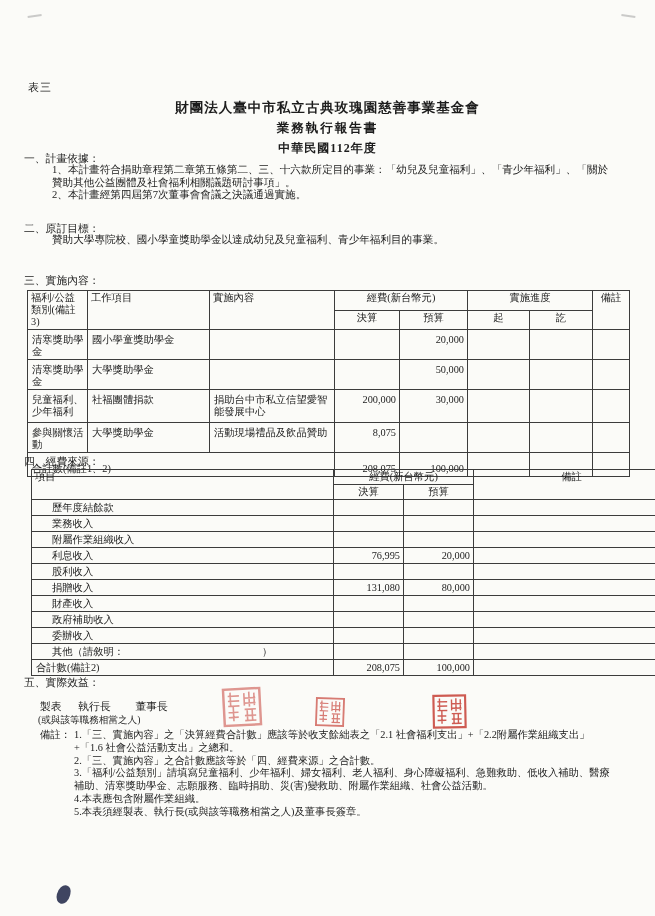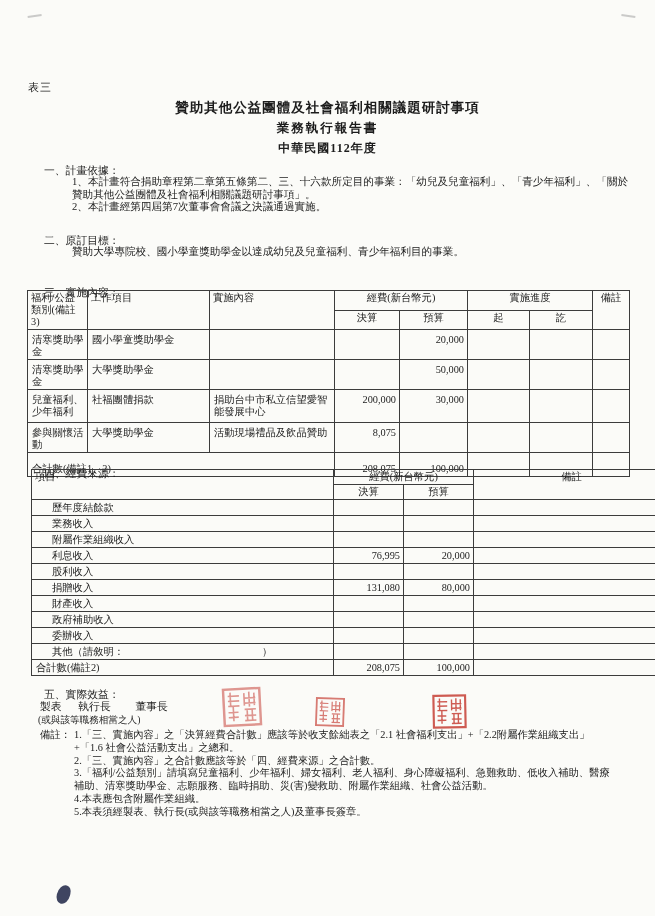--- a/index.html
+++ b/index.html
@@ -4,21 +4,21 @@
 <style>
   html,body{margin:0;padding:0;background:#e9e9e9;}
   .page{position:relative;width:655px;height:916px;background:#fbfbf8;
         font-family:"Liberation Serif","DejaVu Serif",serif;color:#1c1c1c;overflow:hidden;}
   .abs{position:absolute;}
   .form-label{left:28px;top:80px;font-size:11px;letter-spacing:1px;}
   .title-block{left:0;right:0;top:99px;text-align:center;}
   .t1{font-size:13.5px;font-weight:bold;letter-spacing:1px;}
   .t2{font-size:12.5px;font-weight:bold;margin-top:3px;letter-spacing:2px;}
   .t3{font-size:12px;font-weight:bold;margin-top:3px;letter-spacing:1px;}
-  .sec{left:44px;font-size:10.6px;line-height:12.3px;margin-top:12px;}
+  .sec{left:24px;font-size:10.6px;line-height:12.3px;}
   .sec-h{font-size:10.8px;}
   .sec-body{margin-left:28px;}
   .sec-body .line{white-space:nowrap;}
   
   table.tbl{position:absolute;border-collapse:collapse;table-layout:fixed;}
   table.tbl th,table.tbl td{border:1px solid #3c3c3c;font-weight:normal;font-size:10.3px;
         padding:1px 3px;vertical-align:top;overflow:hidden;line-height:12px;}
   table.tbl th{text-align:center;}
   table.tbl th.left{text-align:left;vertical-align:top;}
   td.num{text-align:right;padding-right:6px;padding-top:4px;}
@@ -56,21 +56,21 @@
 <body>
 
 <div class="page">
 
   <div class="corner-mark corner-tl"></div>
   <div class="corner-mark corner-tr"></div>
 
   <div class="abs form-label">表三</div>
 
   <div class="abs title-block">
-    <div class="t1">贊助其他公益團體及社會福利相關議題研討事項</div>
+    <div class="t1">財團法人臺中市私立古典玫瑰園慈善事業基金會</div>
     <div class="t2">業務執行報告書</div>
     <div class="t3">中華民國112年度</div>
   </div>
 
   <div class="abs sec" style="top:152px;">
     <div class="sec-h">一、計畫依據：</div>
     <div class="sec-body">
       <div class="line">1、本計畫符合捐助章程第二章第五條第二、三、十六款所定目的事業：「幼兒及兒童福利」、「青少年福利」、「關於</div>
       <div class="line">贊助其他公益團體及社會福利相關議題研討事項」。</div>
       <div class="line">2、本計畫經第四屆第7次董事會會議之決議通過實施。</div>

